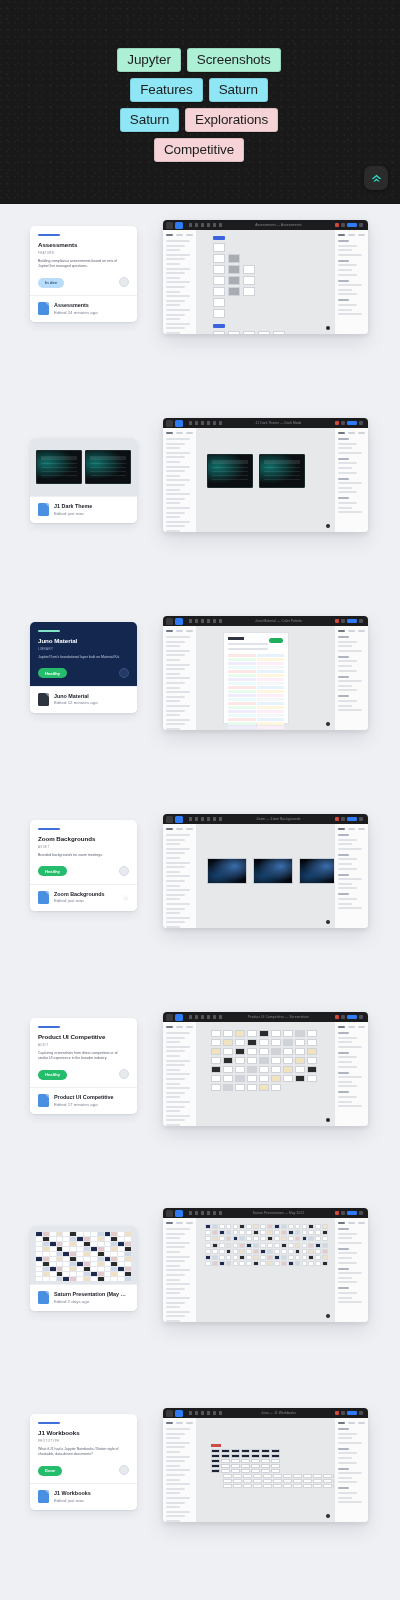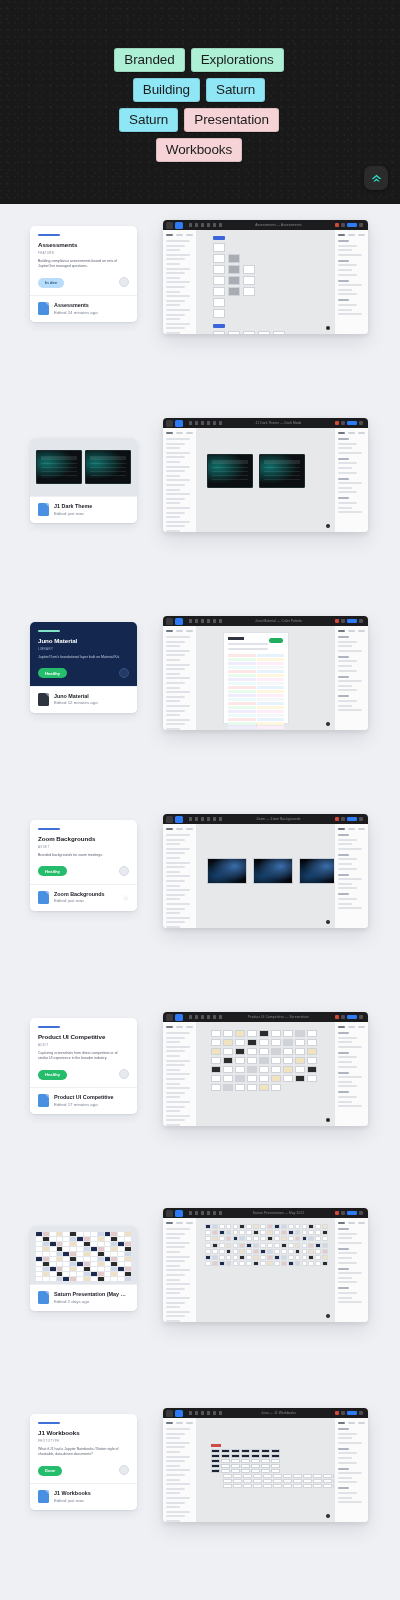--- a/index.html
+++ b/index.html
@@ -339,27 +339,27 @@
 
   .saturn { position:absolute; left: 8px; top: 6px; right: 6px; }
   .saturn .grid { display:grid; grid-template-columns: repeat(18, 1fr); gap: 1.2px; }
   .saturn .grid i { display:block; height: 5px; border-radius: 0.5px; }
 </style>
 </head>
 <body>
 
 <div class="hero">
   <div class="tagcloud" id="tagcloud">
-      <span class="tag mint">Branded</span>
-      <span class="tag mint">Explorations</span>
-      <span class="tag cyan">Building</span>
+      <span class="tag mint">Jupyter</span>
+      <span class="tag mint">Screenshots</span>
+      <span class="tag cyan">Features</span>
       <span class="tag cyan">Saturn</span>
       <span class="tag cyan">Saturn</span>
-      <span class="tag pink">Presentation</span>
-      <span class="tag pink">Workbooks</span>
+      <span class="tag pink">Explorations</span>
+      <span class="tag pink">Competitive</span>
     </div>
   <div class="applogo">
     <svg width="13" height="13" viewBox="0 0 24 24">
       <path d="M12 5 L21 13 L17.5 13 L12 8.5 L6.5 13 L3 13 Z" fill="#2de2d0"></path>
       <path d="M12 12 L18 17.5 L15 17.5 L12 15 L9 17.5 L6 17.5 Z" fill="#2de2d0"></path>
     </svg>
   </div>
 </div>
 
 <div class="feed" id="feed">

